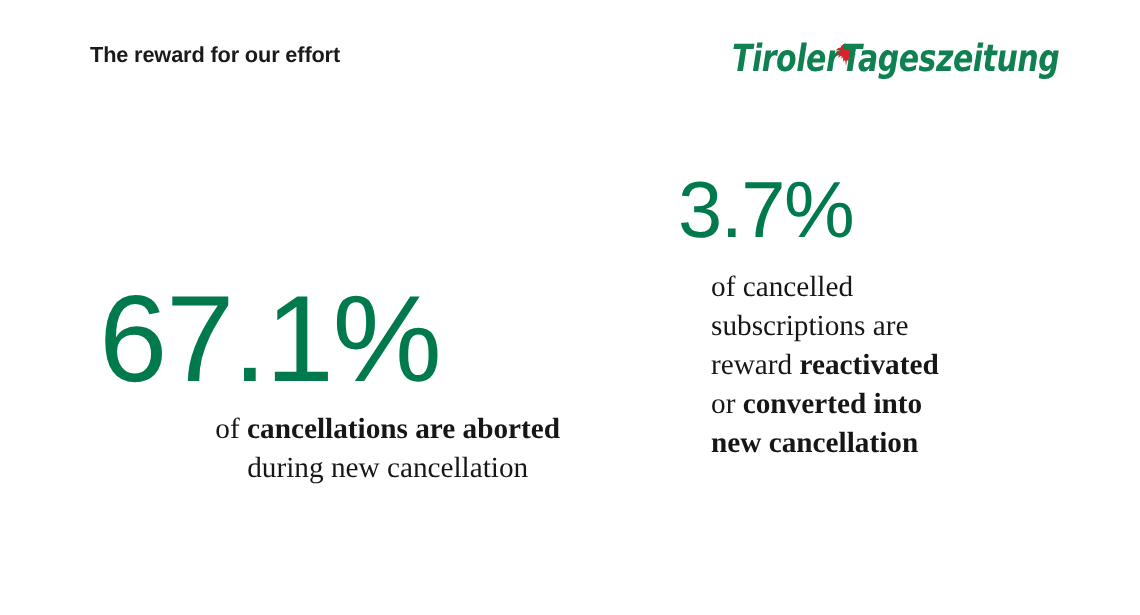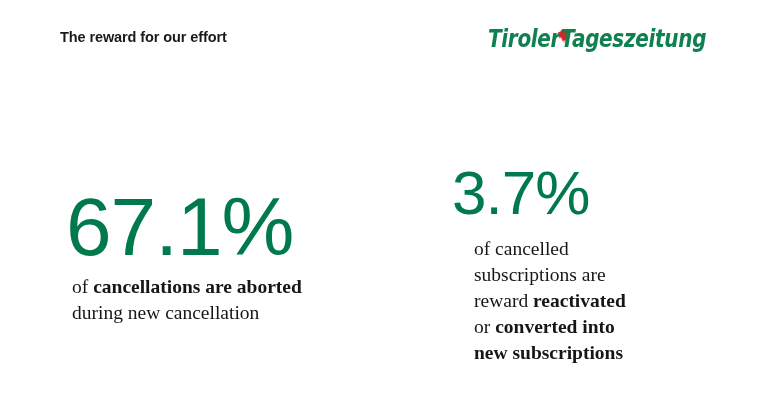--- a/index.html
+++ b/index.html
@@ -78,33 +78,32 @@
     font-family: "Liberation Sans", sans-serif;
     font-weight: normal;
     line-height: 1;
     letter-spacing: -1px;
   }
   .stat-left .stat-number {
     font-size: 82px;
     margin-left: 6px;
   }
   .stat-right .stat-number {
-    font-size: 62px;
+    font-size: 53px;
     margin-left: 4px;
-    margin-top: 48px;
   }
 
   .stat-caption {
     margin-top: 6px;
     font-size: 19.5px;
     line-height: 1.33;
     color: #161616;
     font-family: Liberation Serif, serif;
   }
-  .stat-left .stat-caption  { margin-left: 12px; }
+  .stat-left .stat-caption  { margin-left: 27px; text-align: center; }
   .stat-right .stat-caption { margin-left: 26px; margin-top: 12px; }
 
   .stat-caption b { font-weight: bold; }
 
   .nowrap-line { display: block; }
 </style>
 </head>
 <body>
 
 <div class="slide">
@@ -132,17 +131,17 @@
     </div>
   </div>
 
   <div class="stat-block stat-right">
     <div class="stat-number">3.7%</div>
     <div class="stat-caption">
       <span class="nowrap-line"><span>of cancelled</span></span>
       <span class="nowrap-line"><span>subscriptions are</span></span>
       <span class="nowrap-line"><span>reward </span><b>reactivated</b></span>
       <span class="nowrap-line"><span>or </span><b>converted into</b></span>
-      <span class="nowrap-line"><b>new subscriptions</b></span>
+      <span class="nowrap-line"><b>new cancellation</b></span>
     </div>
   </div>
 
 </div>
 
 </body></html>

